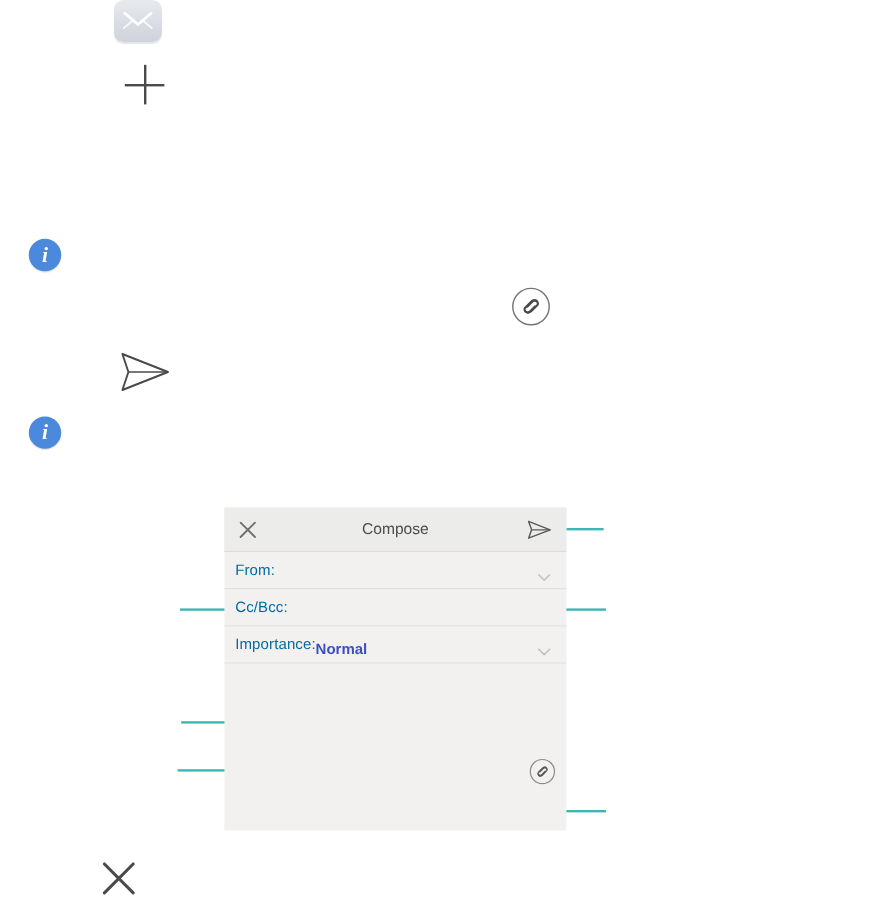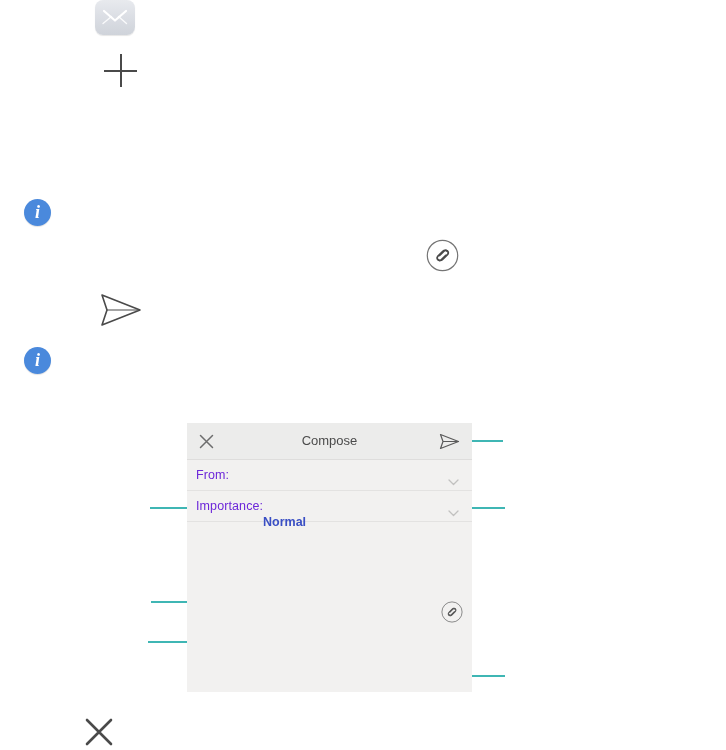--- a/index.html
+++ b/index.html
@@ -104,26 +104,26 @@
     height: 31px;
     border-bottom: 1px solid #e3e2e1;
     padding-left: 9px;
     box-sizing: border-box;
   }
   .field-label {
     position: absolute;
     left: 9px; top: 0;
     line-height: 31px;
     font-size: 12.5px;
-    color: #6d28d9;
+    color: #0369a1;
     letter-spacing: 0.1px;
   }
   .field-value {
     position: absolute;
-    left: 76px; top: 16px;
+    left: 76px; top: 4px;
     line-height: 31px;
     font-size: 12.5px;
     color: #3a4fc4;
     font-weight: bold;
   }
   .chev {
     position: absolute; right: 13px; top: 12px;
     width: 11px; height: 7px;
   }
   .row-plus {
@@ -217,20 +217,23 @@
   <div class="field-row">
     <span class="field-label">From:</span>
     <span class="chev">
       <svg width="11" height="7" viewBox="0 0 11 7" aria-hidden="true">
         <path d="M1 1 L5.5 5.5 L10 1" fill="none" stroke="#c2c1c0" stroke-width="1.3" stroke-linecap="round" stroke-linejoin="round"></path>
       </svg>
     </span>
   </div>
 
 
+  <div class="field-row">
+    <span class="field-label">Cc/Bcc:</span>
+  </div>
 
   <div class="field-row">
     <span class="field-label">Importance:</span>
     <span class="field-value">Normal</span>
     <span class="chev">
       <svg width="11" height="7" viewBox="0 0 11 7" aria-hidden="true">
         <path d="M1 1 L5.5 5.5 L10 1" fill="none" stroke="#c2c1c0" stroke-width="1.3" stroke-linecap="round" stroke-linejoin="round"></path>
       </svg>
     </span>
   </div>

